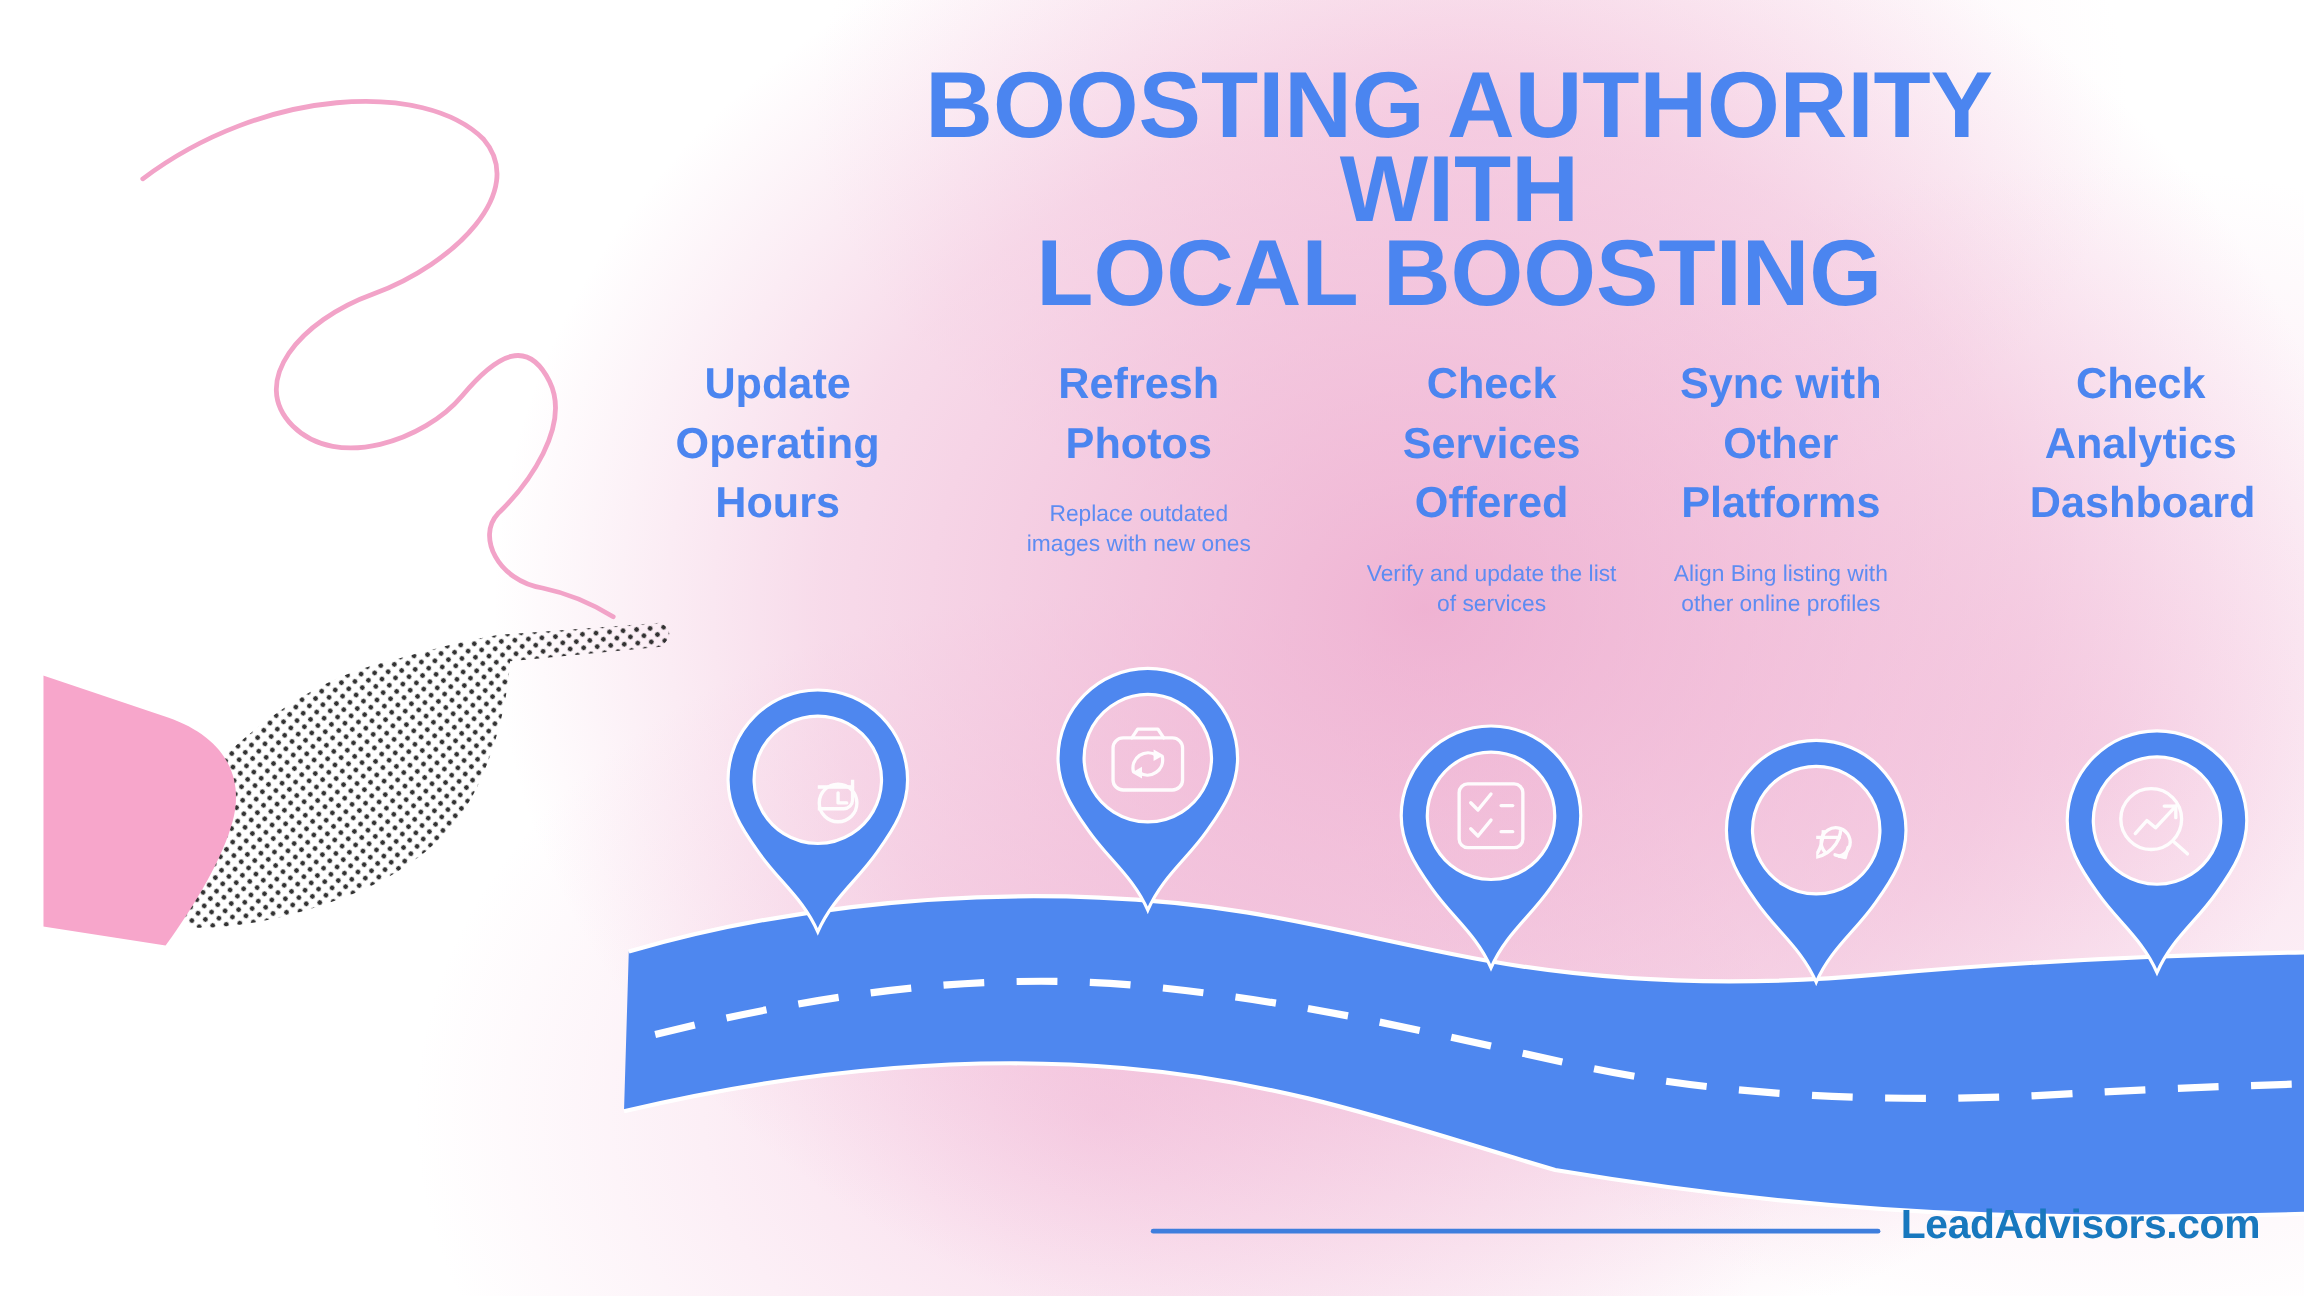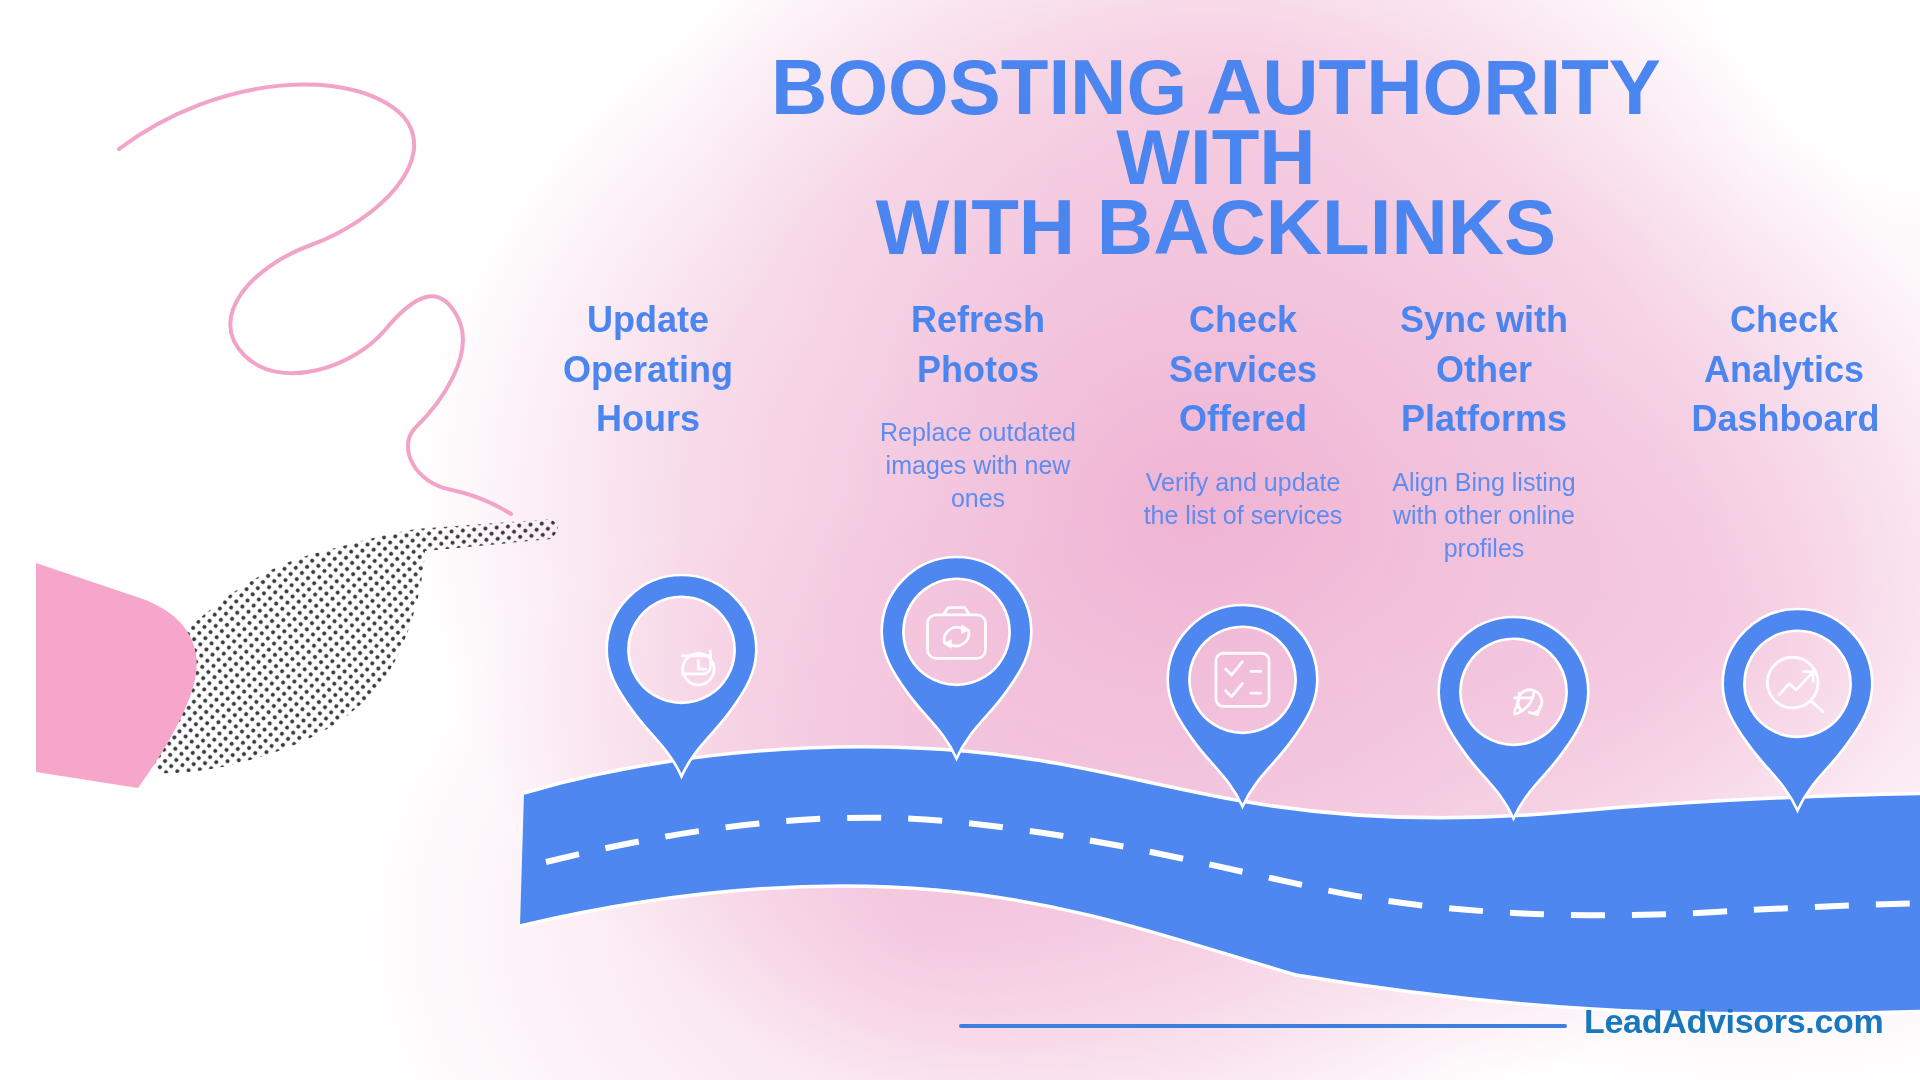--- a/index.html
+++ b/index.html
@@ -20,21 +20,21 @@
     text-align:center;font-weight:700;font-size:78px;line-height:0.9;
     color:#4b85f0;letter-spacing:0px;
   }
   .title span{display:block;}
   .step{position:absolute;top:295px;transform:translateX(-50%);text-align:center;}
   .step-heading{
     font-weight:700;font-size:36px;line-height:1.38;color:#4b85f0;
     margin:0 auto;
   }
   .step-desc{
-    font-weight:400;font-size:25px;line-height:1.32;color:#5d8cf2;
+    font-weight:400;font-size:19px;line-height:1.32;color:#5d8cf2;
     margin:22px auto 0 auto;
   }
   .s1 .step-heading{max-width:185px;} .s1 .step-desc{max-width:205px;}
   .s2 .step-heading{max-width:260px;} .s2 .step-desc{max-width:200px;}
   .s3 .step-heading{max-width:250px;} .s3 .step-desc{max-width:212px;}
   .s4 .step-heading{max-width:170px;} .s4 .step-desc{max-width:200px;}
   .s5 .step-heading{max-width:185px;} .s5 .step-desc{max-width:235px;}
   .pin{position:absolute;width:181px;height:242px;}
   .pin-icon{stroke:#ffffff;stroke-width:2.3;fill:none;stroke-linecap:round;stroke-linejoin:round;opacity:0.95;}
   .brand-rule{position:absolute;left:923px;top:1024px;width:608px;height:4px;background:#3e7edd;border-radius:2px;}
@@ -54,27 +54,27 @@
         <circle cx="4" cy="4" r="2" fill="#1c1c1c"></circle>
       </pattern>
     </defs>
     <path d="M83,149 C184,73 318,67 367,116 C404,159 343,220 275,245 C214,267 171,318 208,355 C245,392 318,367 349,330 C379,294 404,282 422,318 C440,355 404,404 379,428 C361,447 379,484 416,490 C440,495 459,504 475,514" fill="none" stroke="#f2a3c8" stroke-width="4" stroke-linecap="round"></path>
     <path d="M120,661 C171,606 226,565 288,551 C318,543 349,534 380,529 L514,519 Q529,526 515,539 L389,551 C387,585 377,624 362,655 C345,691 312,722 263,743 C220,761 165,775 122,773 C100,747 104,698 120,661 Z" fill="url(#halftone)" opacity="0.9"></path>
     <path d="M0,563 L104,598 C150,614 168,646 158,684 C150,714 128,752 102,788 L0,772 Z" fill="#f7a6cb"></path>
   </svg>
 
   <h1 class="title">
     <span>BOOSTING AUTHORITY WITH</span>
-    <span>WITH BACKLINKS</span>
+    <span>LOCAL BOOSTING</span>
   </h1>
 
   <div class="step s1" style="left:612px">
     <div class="step-heading">Update Operating Hours</div>
   </div>
-  <div class="step s2" style="left:942px">
+  <div class="step s2" style="left:913px">
     <div class="step-heading">Refresh Photos</div>
     <div class="step-desc">Replace outdated images with new ones</div>
   </div>
   <div class="step s3" style="left:1207px">
     <div class="step-heading">Check Services Offered</div>
     <div class="step-desc">Verify and update the list of services</div>
   </div>
   <div class="step s4" style="left:1448px">
     <div class="step-heading">Sync with Other Platforms</div>
     <div class="step-desc">Align Bing listing with other online profiles</div>

